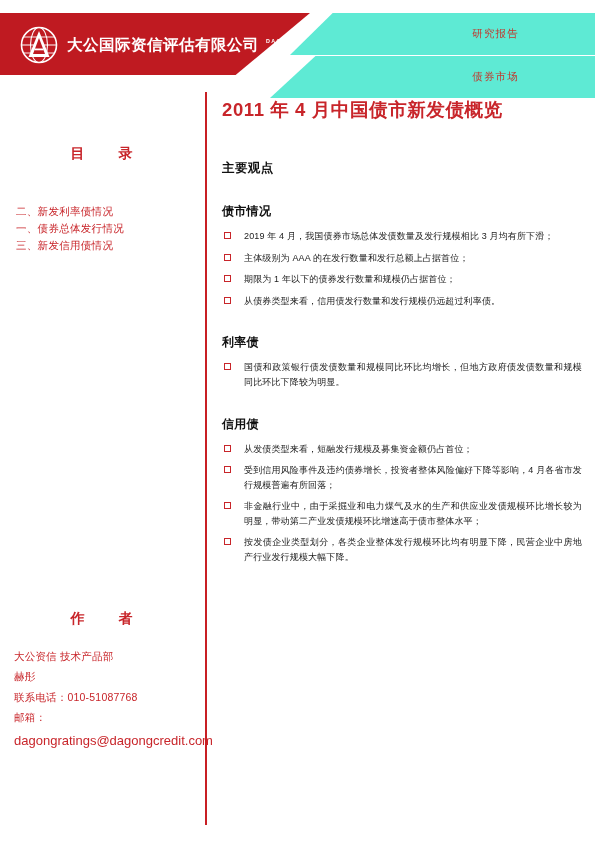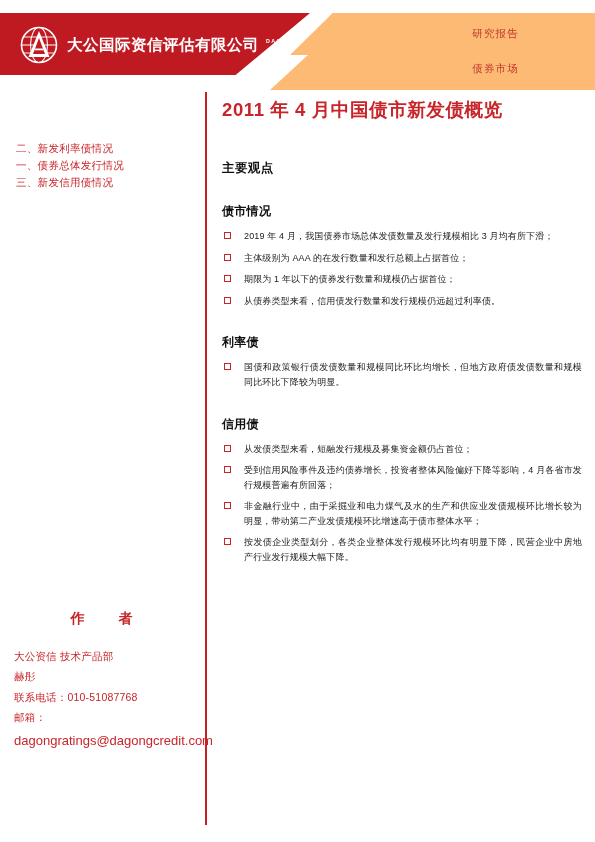--- a/index.html
+++ b/index.html
@@ -24,28 +24,28 @@
   .logo-text{display:flex;flex-direction:row;justify-content:center;gap:7px;}
   .logo-cn{
     color:#ffffff;font-size:15.5px;font-weight:bold;letter-spacing:.5px;
     line-height:1.15;white-space:nowrap;
   }
   .logo-en{
     color:#ffffff;font-size:5.4px;font-weight:bold;letter-spacing:1.35px;
     white-space:nowrap;margin-top:2px;
   }
   .gray-bar{
-    position:absolute;background:#fdba74;height:42px;
+    position:absolute;background:#5eead4;height:42px;
   }
   .gray-bar.one{
     left:290px;top:13px;width:305px;
     clip-path:polygon(14% 0, 100% 0, 100% 100%, 0 100%);
   }
   .gray-bar.two{
-    left:270px;top:48px;width:325px;
+    left:270px;top:56px;width:325px;
     clip-path:polygon(14% 0, 100% 0, 100% 100%, 0 100%);
   }
   .gray-bar span{
     position:absolute;right:76px;top:50%;transform:translateY(-50%);
     color:#c0392f;font-size:10.5px;letter-spacing:1.2px;white-space:nowrap;
   }
   
   .divider{
     position:absolute;left:205px;top:92px;width:2.4px;height:733px;
     background:#c81f24;
@@ -124,20 +124,21 @@
     <span>研究报告</span>
   </div>
   <div class="gray-bar two">
     <span>债券市场</span>
   </div>
 </div>
 
 <div class="divider"></div>
 
 <div class="left-col">
+  <div class="toc-title">目　录</div>
   <div class="toc-list">
     <div class="toc-item">二、新发利率债情况</div>
     <div class="toc-item">一、债券总体发行情况</div>
     <div class="toc-item">三、新发信用债情况</div>
   </div>
 </div>
 
 <div class="author-block">
   <div class="author-title">作　者</div>
   <div class="author-lines">

